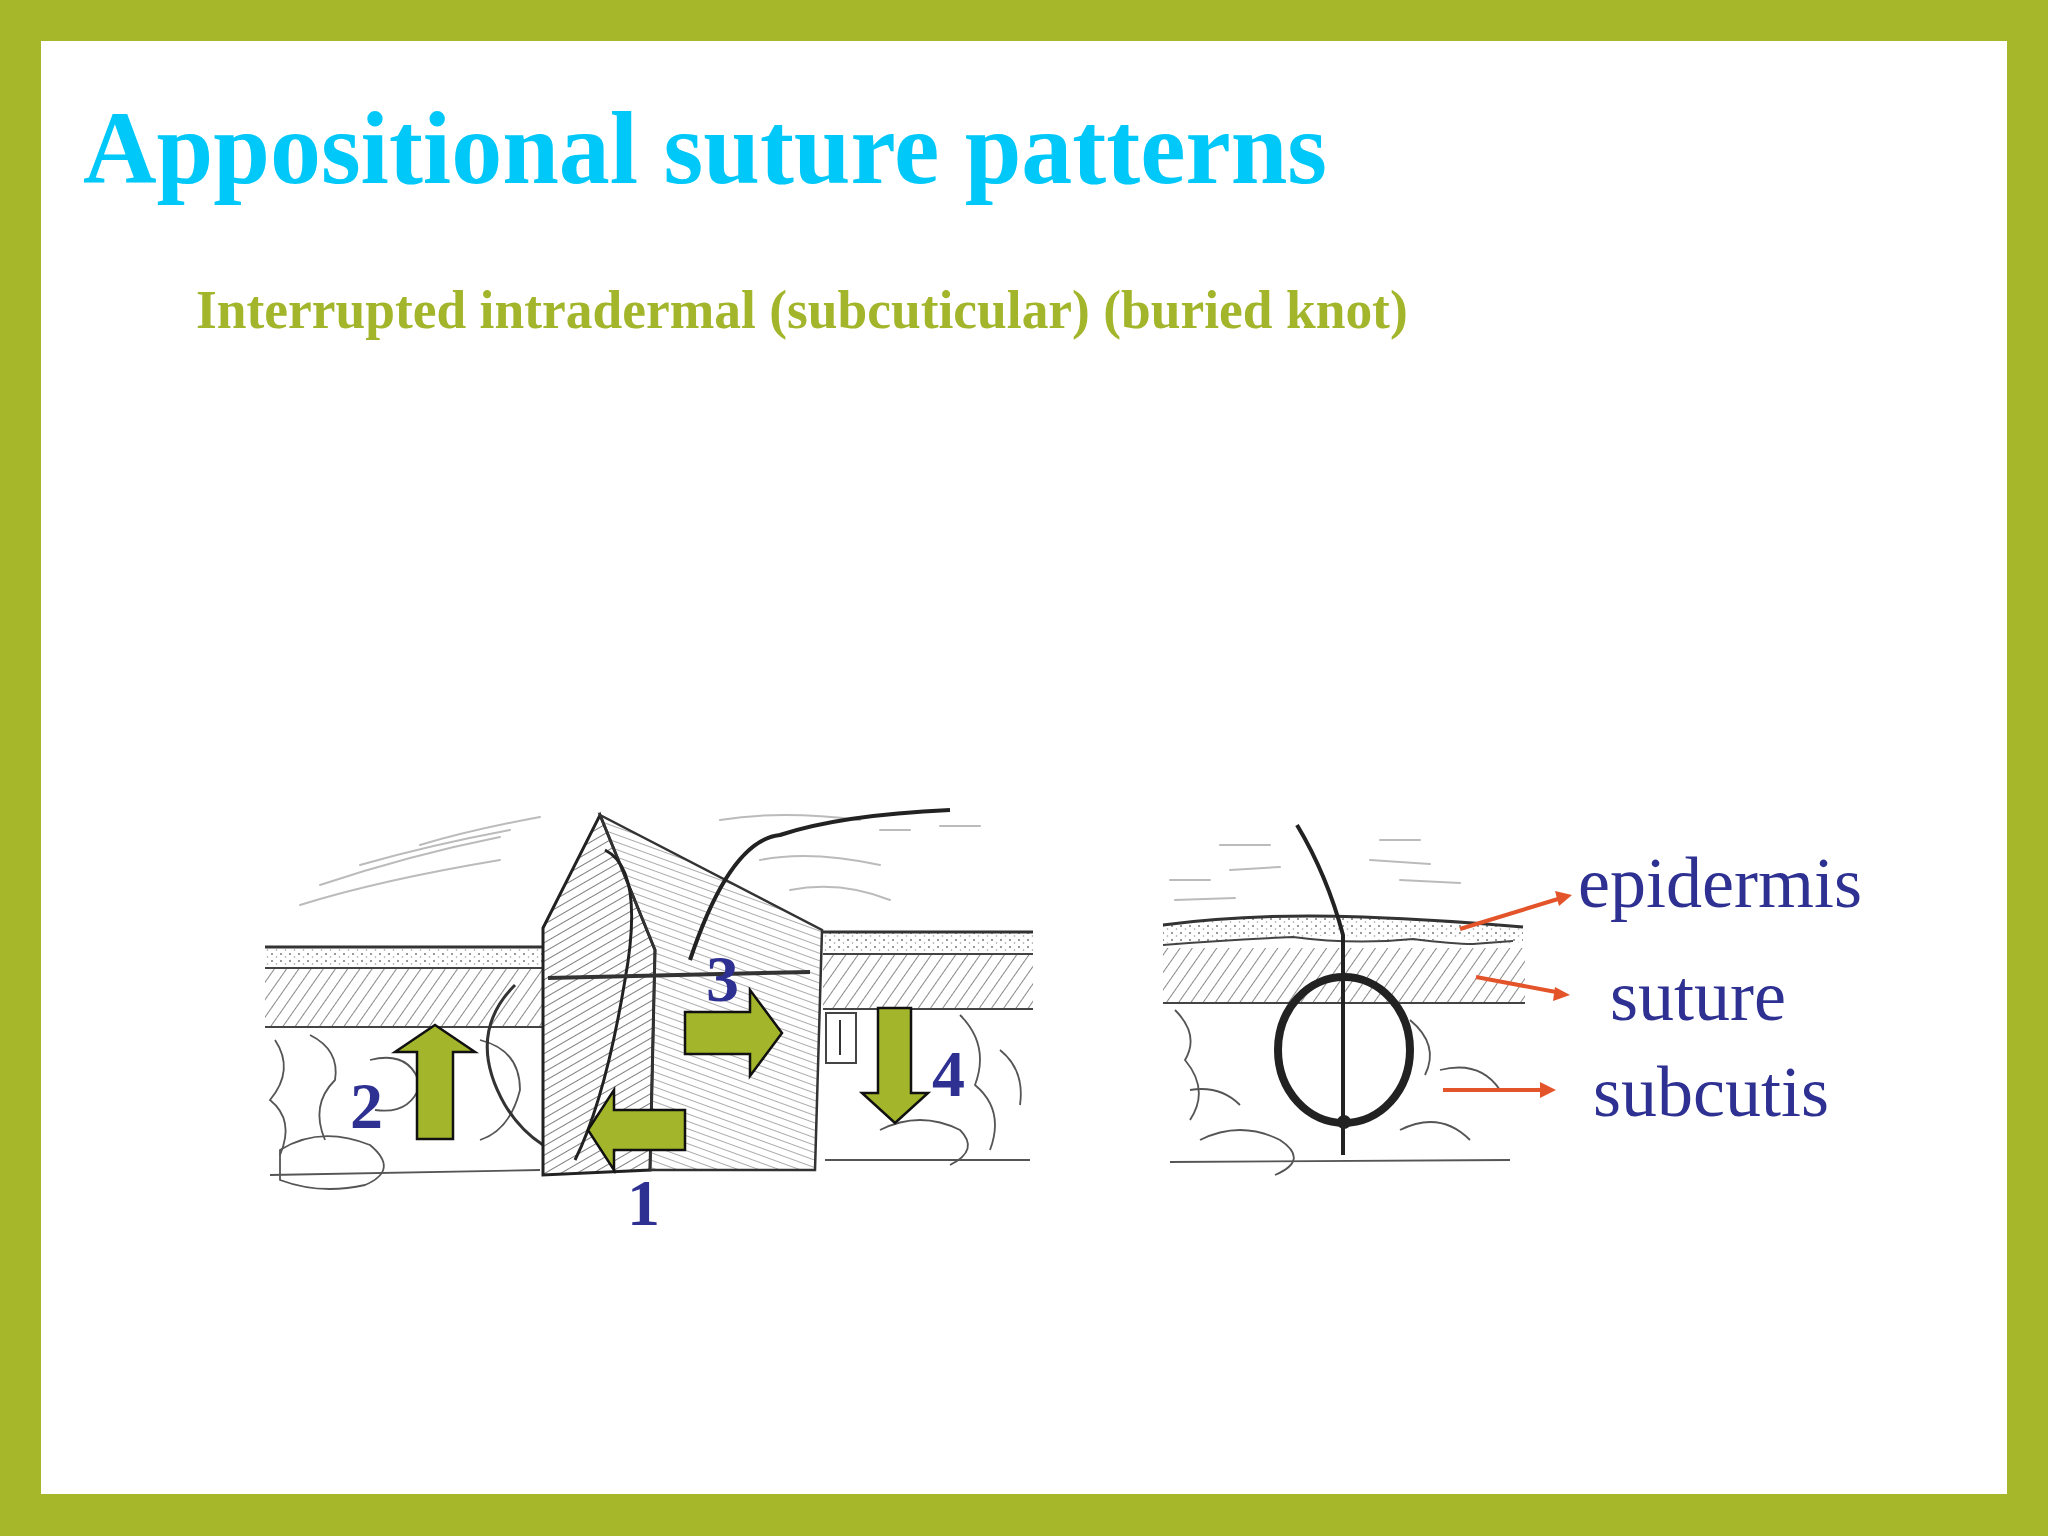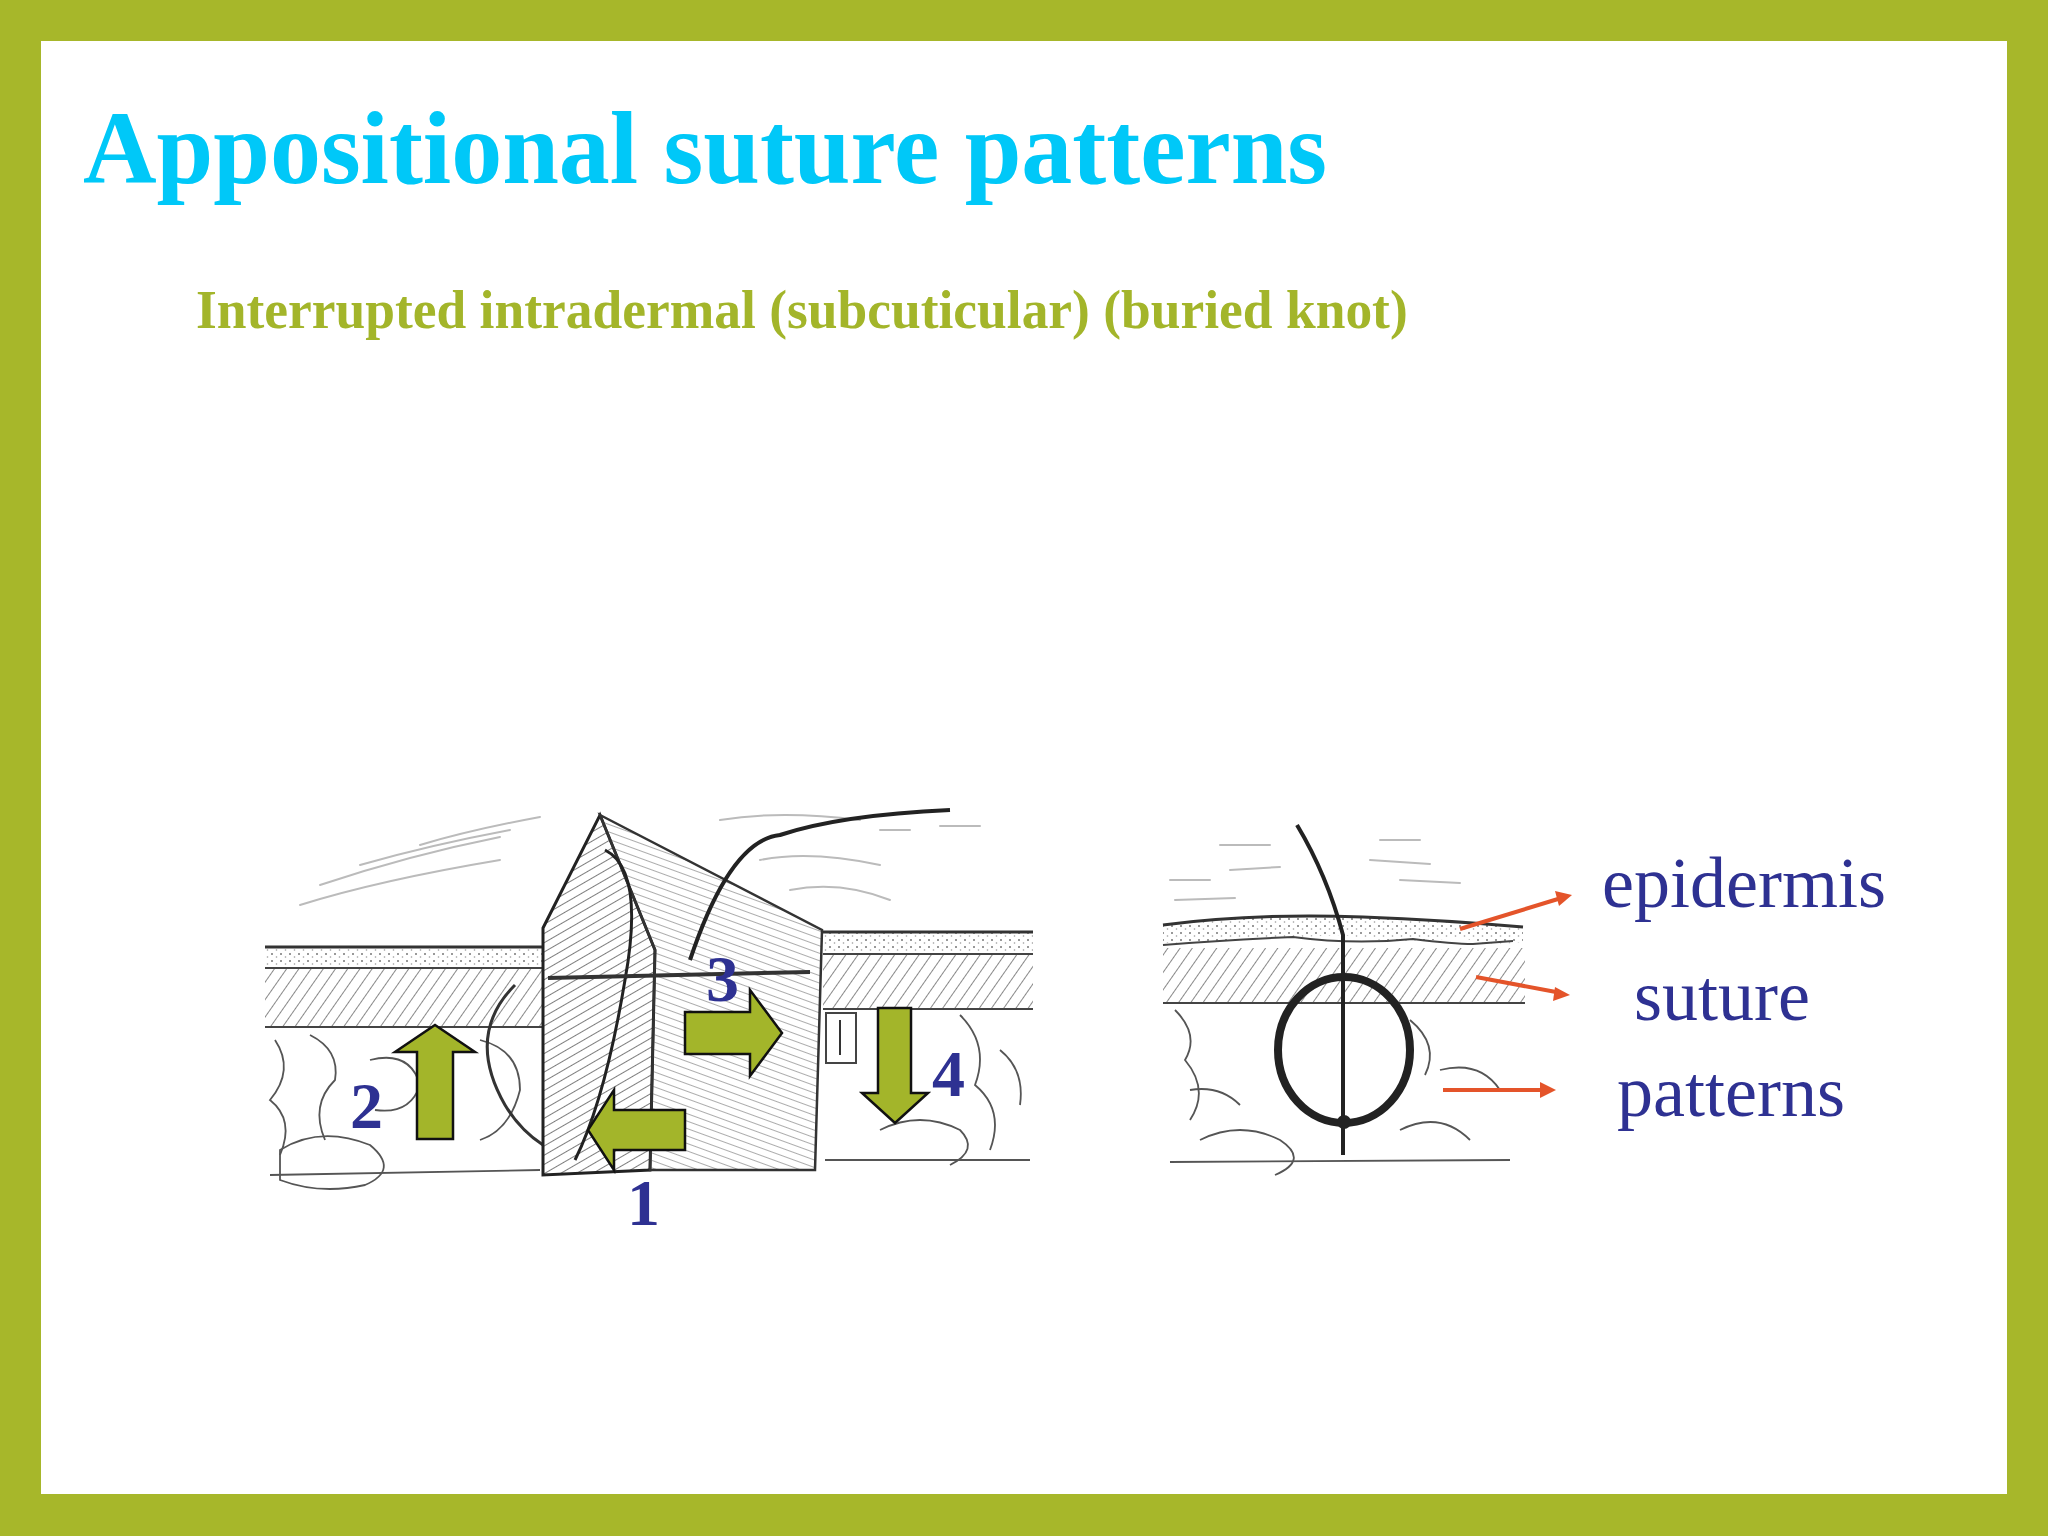--- a/index.html
+++ b/index.html
@@ -1,21 +1,21 @@
 <!DOCTYPE html>
 <html><head>
 <meta charset="utf-8">
 <style>
   html, body { margin:0; padding:0; }
   body { width:2048px; height:1536px; background:#a7b72a; position:relative; overflow:hidden; }
   .slide { position:absolute; left:41px; top:41px; width:1966px; height:1453px; background:#ffffff; }
   .title { position:absolute; left:83px; top:96px; margin:0; font-family:"Liberation Serif", serif; font-weight:bold; font-size:104px; line-height:1; white-space:nowrap; transform:scaleX(0.98); transform-origin:left top; }
   .subtitle { position:absolute; left:196px; top:283px; margin:0; font-family:"Liberation Serif", serif; font-weight:bold; font-size:54px; line-height:1; white-space:nowrap; transform:scaleX(0.99); transform-origin:left top; }
   .fig { position:absolute; left:0; top:0; }
-  .layer-label { position:absolute; font-family:"Liberation Serif", serif; font-size:72px; line-height:1; white-space:nowrap;margin-left:24px; }
+  .layer-label { position:absolute; font-family:"Liberation Serif", serif; font-size:72px; line-height:1; white-space:nowrap; }
   .step-num { position:absolute; font-family:"Liberation Serif", serif; font-weight:bold; font-size:66px; line-height:1; }
 </style>
 </head>
 <body>
 
 <div class="slide"></div>
 
 <h1 class="title" style="color:#00c8f8;">Appositional suture patterns</h1>
 <h2 class="subtitle" style="color:#a3b52a;">Interrupted intradermal (subcuticular) (buried knot)</h2>
 
@@ -149,13 +149,13 @@
   </g>
 </svg>
 
 <div class="step-num" style="left:627px; top:1170px; color:#2e3192;">1</div>
 <div class="step-num" style="left:350px; top:1073px; color:#2e3192;">2</div>
 <div class="step-num" style="left:706px; top:946px; color:#2e3192;">3</div>
 <div class="step-num" style="left:932px; top:1041px; color:#2e3192;">4</div>
 
 <div class="layer-label" style="left:1578px; top:847px; color:#2e3192;">epidermis</div>
 <div class="layer-label" style="left:1610px; top:960px; color:#2e3192;">suture</div>
-<div class="layer-label" style="left:1593px; top:1056px; color:#2e3192;">patterns</div>
+<div class="layer-label" style="left:1593px; top:1056px; color:#2e3192;">subcutis</div>
 
 </body></html>

